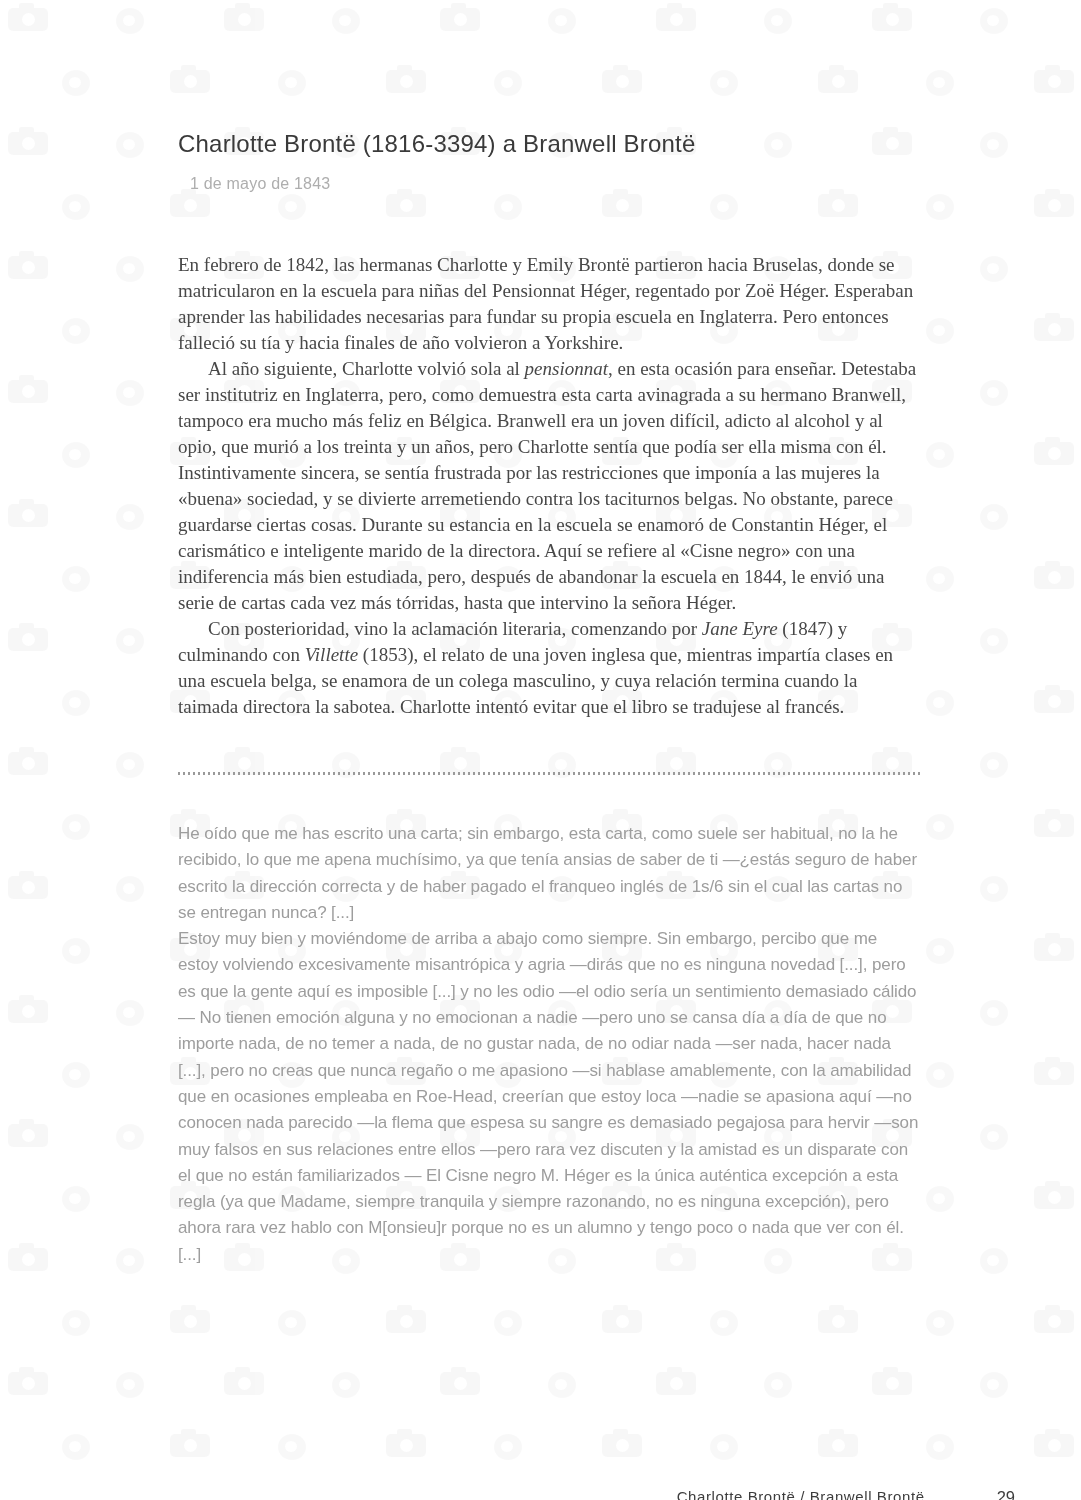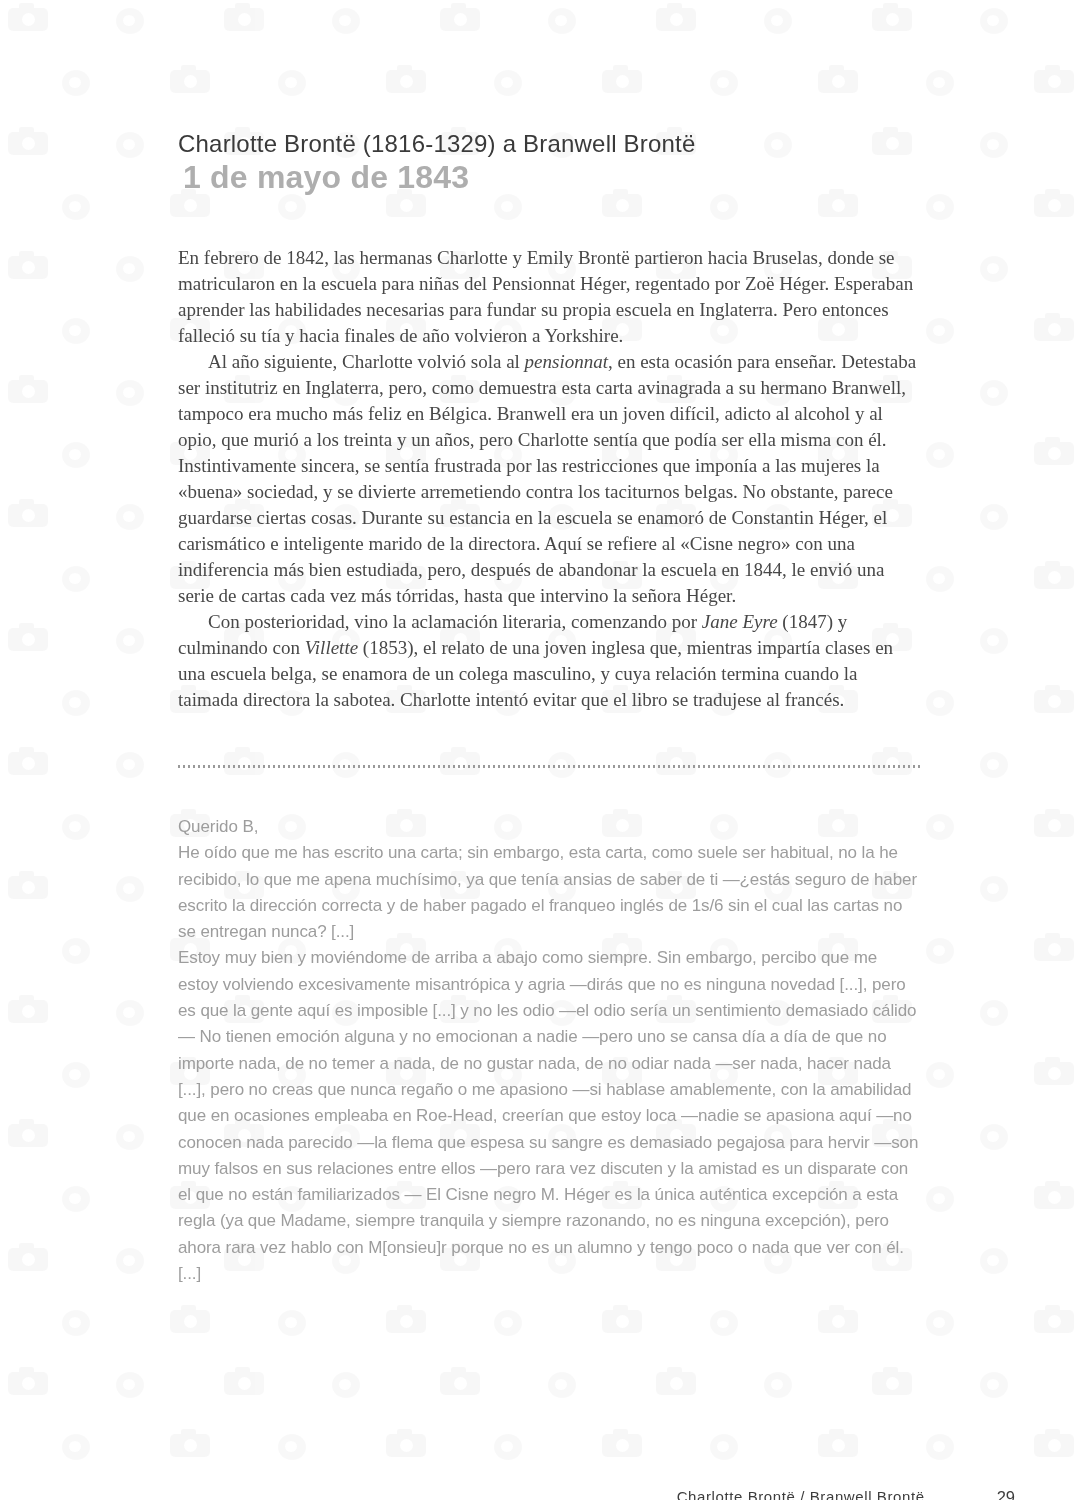--- a/index.html
+++ b/index.html
@@ -73,24 +73,24 @@
   }
   .title {
     margin: 0;
     font-size: 24px;
     line-height: 28px;
     font-weight: 400;
     color: #3a3a3a;
     letter-spacing: 0.2px;
   }
   .date {
-    margin: 5px;
-    font-size: 32px;
+    margin: 12px;
+    font-size: 16px;
     line-height: 28px;
-    font-weight: 700;
+    font-weight: 400;
     color: #aeaeae;
     letter-spacing: 0.2px;
   }
   .intro {
     margin-top: 54px;
     font-family: "Liberation Serif", serif;
     font-size: 19px;
     line-height: 26px;
     color: #484848;
     text-align: left;
@@ -373,33 +373,32 @@
       <div class="wm-cam" style="left: 386px; top: 1434px;"></div>
       <div class="wm-dot" style="left: 494px; top: 1434px;"></div>
       <div class="wm-cam" style="left: 602px; top: 1434px;"></div>
       <div class="wm-dot" style="left: 710px; top: 1434px;"></div>
       <div class="wm-cam" style="left: 818px; top: 1434px;"></div>
       <div class="wm-dot" style="left: 926px; top: 1434px;"></div>
       <div class="wm-cam" style="left: 1034px; top: 1434px;"></div>
     </div>
 
   <div class="content">
-    <h1 class="title">Charlotte Brontë (1816-1329) a Branwell Brontë</h1>
+    <h1 class="title">Charlotte Brontë (1816-3394) a Branwell Brontë</h1>
     <h2 class="date">1 de mayo de 1843</h2>
 
     <div class="intro">
         <p><span>En febrero de 1842, las hermanas Charlotte y Emily Brontë partieron hacia Bruselas, donde se matricularon en la escuela para niñas del Pensionnat Héger, regentado por Zoë Héger. Esperaban aprender las habilidades necesarias para fundar su propia escuela en Inglaterra. Pero entonces falleció su tía y hacia finales de año volvieron a Yorkshire.</span></p>
         <p class="indent"><span>Al año siguiente, Charlotte volvió sola al </span><em>pensionnat</em><span>, en esta ocasión para enseñar. Detestaba ser institutriz en Inglaterra, pero, como demuestra esta carta avinagrada a su hermano Branwell, tampoco era mucho más feliz en Bélgica. Branwell era un joven difícil, adicto al alcohol y al opio, que murió a los treinta y un años, pero Charlotte sentía que podía ser ella misma con él. Instintivamente sincera, se sentía frustrada por las restricciones que imponía a las mujeres la «buena» sociedad, y se divierte arremetiendo contra los taciturnos belgas. No obstante, parece guardarse ciertas cosas. Durante su estancia en la escuela se enamoró de Constantin Héger, el carismático e inteligente marido de la directora. Aquí se refiere al «Cisne negro» con una indiferencia más bien estudiada, pero, después de abandonar la escuela en 1844, le envió una serie de cartas cada vez más tórridas, hasta que intervino la señora Héger.</span></p>
         <p class="indent"><span>Con posterioridad, vino la aclamación literaria, comenzando por </span><em>Jane Eyre</em><span> (1847) y culminando con </span><em>Villette</em><span> (1853), el relato de una joven inglesa que, mientras impartía clases en una escuela belga, se enamora de un colega masculino, y cuya relación termina cuando la taimada directora la sabotea. Charlotte intentó evitar que el libro se tradujese al francés.</span></p>
       </div>
 
     <div class="separator"></div>
 
     <div class="letter">
-      <p>Querido B,</p>
       <div>
           <p>He oído que me has escrito una carta; sin embargo, esta carta, como suele ser habitual, no la he recibido, lo que me apena muchísimo, ya que tenía ansias de saber de ti —¿estás seguro de haber escrito la dirección correcta y de haber pagado el franqueo inglés de 1s/6 sin el cual las cartas no se entregan nunca? [...]</p>
           <p>Estoy muy bien y moviéndome de arriba a abajo como siempre. Sin embargo, percibo que me estoy volviendo excesivamente misantrópica y agria —dirás que no es ninguna novedad [...], pero es que la gente aquí es imposible [...] y no les odio —el odio sería un sentimiento demasiado cálido— No tienen emoción alguna y no emocionan a nadie —pero uno se cansa día a día de que no importe nada, de no temer a nada, de no gustar nada, de no odiar nada —ser nada, hacer nada [...], pero no creas que nunca regaño o me apasiono —si hablase amablemente, con la amabilidad que en ocasiones empleaba en Roe-Head, creerían que estoy loca —nadie se apasiona aquí —no conocen nada parecido —la flema que espesa su sangre es demasiado pegajosa para hervir —son muy falsos en sus relaciones entre ellos —pero rara vez discuten y la amistad es un disparate con el que no están familiarizados — El Cisne negro M. Héger es la única auténtica excepción a esta regla (ya que Madame, siempre tranquila y siempre razonando, no es ninguna excepción), pero ahora rara vez hablo con M[onsieu]r porque no es un alumno y tengo poco o nada que ver con él. [...]</p>
         </div>
     </div>
   </div>
 
   <div class="footer">
     <span class="footer-names">Charlotte Brontë / Branwell Brontë</span>
     <span class="footer-page">29</span>

